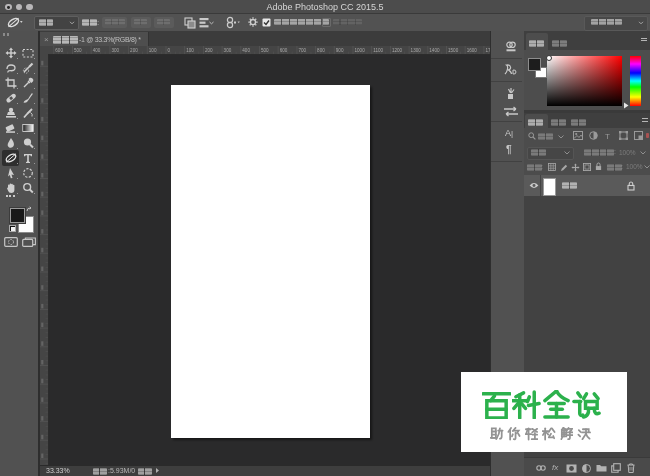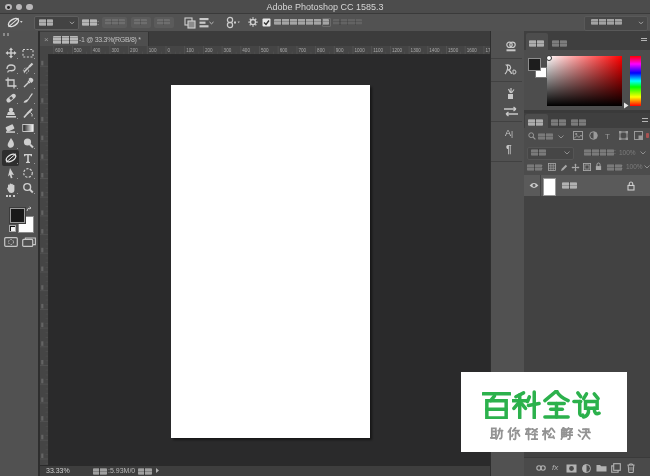--- a/index.html
+++ b/index.html
@@ -7,21 +7,21 @@
 .zt{position:absolute;border-radius:1px;filter:blur(0.45px);}
 svg{display:block}
 </style></head><body>
 <div id="app">
 
 <div class="abs" style="left:0;top:0;width:650px;height:13px;background:#4c4c4c;border-bottom:1px solid #3a3a3a;"></div>
 <div class="abs" style="left:5.1px;top:3.6px;width:6.8px;height:6.8px;border-radius:50%;background:#b9b7b9;"></div>
 <div class="abs" style="left:15.6px;top:3.6px;width:6.8px;height:6.8px;border-radius:50%;background:#b9b7b9;"></div>
 <div class="abs" style="left:26.1px;top:3.6px;width:6.8px;height:6.8px;border-radius:50%;background:#b9b7b9;"></div>
 <div class="abs" style="left:7.1px;top:6.2px;width:2.8px;height:2.8px;border-radius:50%;background:#262626;"></div>
-<div class="abs" style="left:0;top:1.5px;width:650px;text-align:center;font-size:9px;color:#d6d6d6;">Adobe Photoshop CC 1585.3</div>
+<div class="abs" style="left:0;top:1.5px;width:650px;text-align:center;font-size:9px;color:#d6d6d6;">Adobe Photoshop CC 2015.5</div>
 <div class="abs" style="left:0;top:14px;width:650px;height:17px;background:#525252;border-bottom:1px solid #303030;"></div>
 <svg class="abs" style="left:7px;top:16px" width="16" height="13" viewBox="0 0 16 13">
 <ellipse cx="6.5" cy="6.5" rx="5.6" ry="3.1" fill="none" stroke="#dcdcdc" stroke-width="1.5" transform="rotate(-33 6.5 6.5)"></ellipse>
 <path d="M1.5 10.8 L11.5 2.2" stroke="#dcdcdc" stroke-width="1.1"></path>
 <path d="M13 5 l2.6 0 l-1.3 2 z" fill="#cfcfcf"></path>
     </svg>
 <div class="abs" style="left:34px;top:16px;width:43px;height:12px;background:#434343;border:1px solid #5f5f5f;border-radius:2px;"></div>
 <i class="zt" style="left:39px;top:19px;width:14.3px;height:6.5px;color:#dcdcdc;opacity:0.7;background:repeating-linear-gradient(0deg,rgba(0,0,0,.22) 0 1px,transparent 1px 3px),repeating-linear-gradient(90deg,currentColor 0 6.5px,transparent 6.5px 7.8px);"></i>
 <svg class="abs" style="left:69px;top:20.5px" width="6" height="4">
       <path d="M1 0.8 L3 2.8 L5 0.8" stroke="#b5b5b5" stroke-width="0.9" fill="none"></path>

